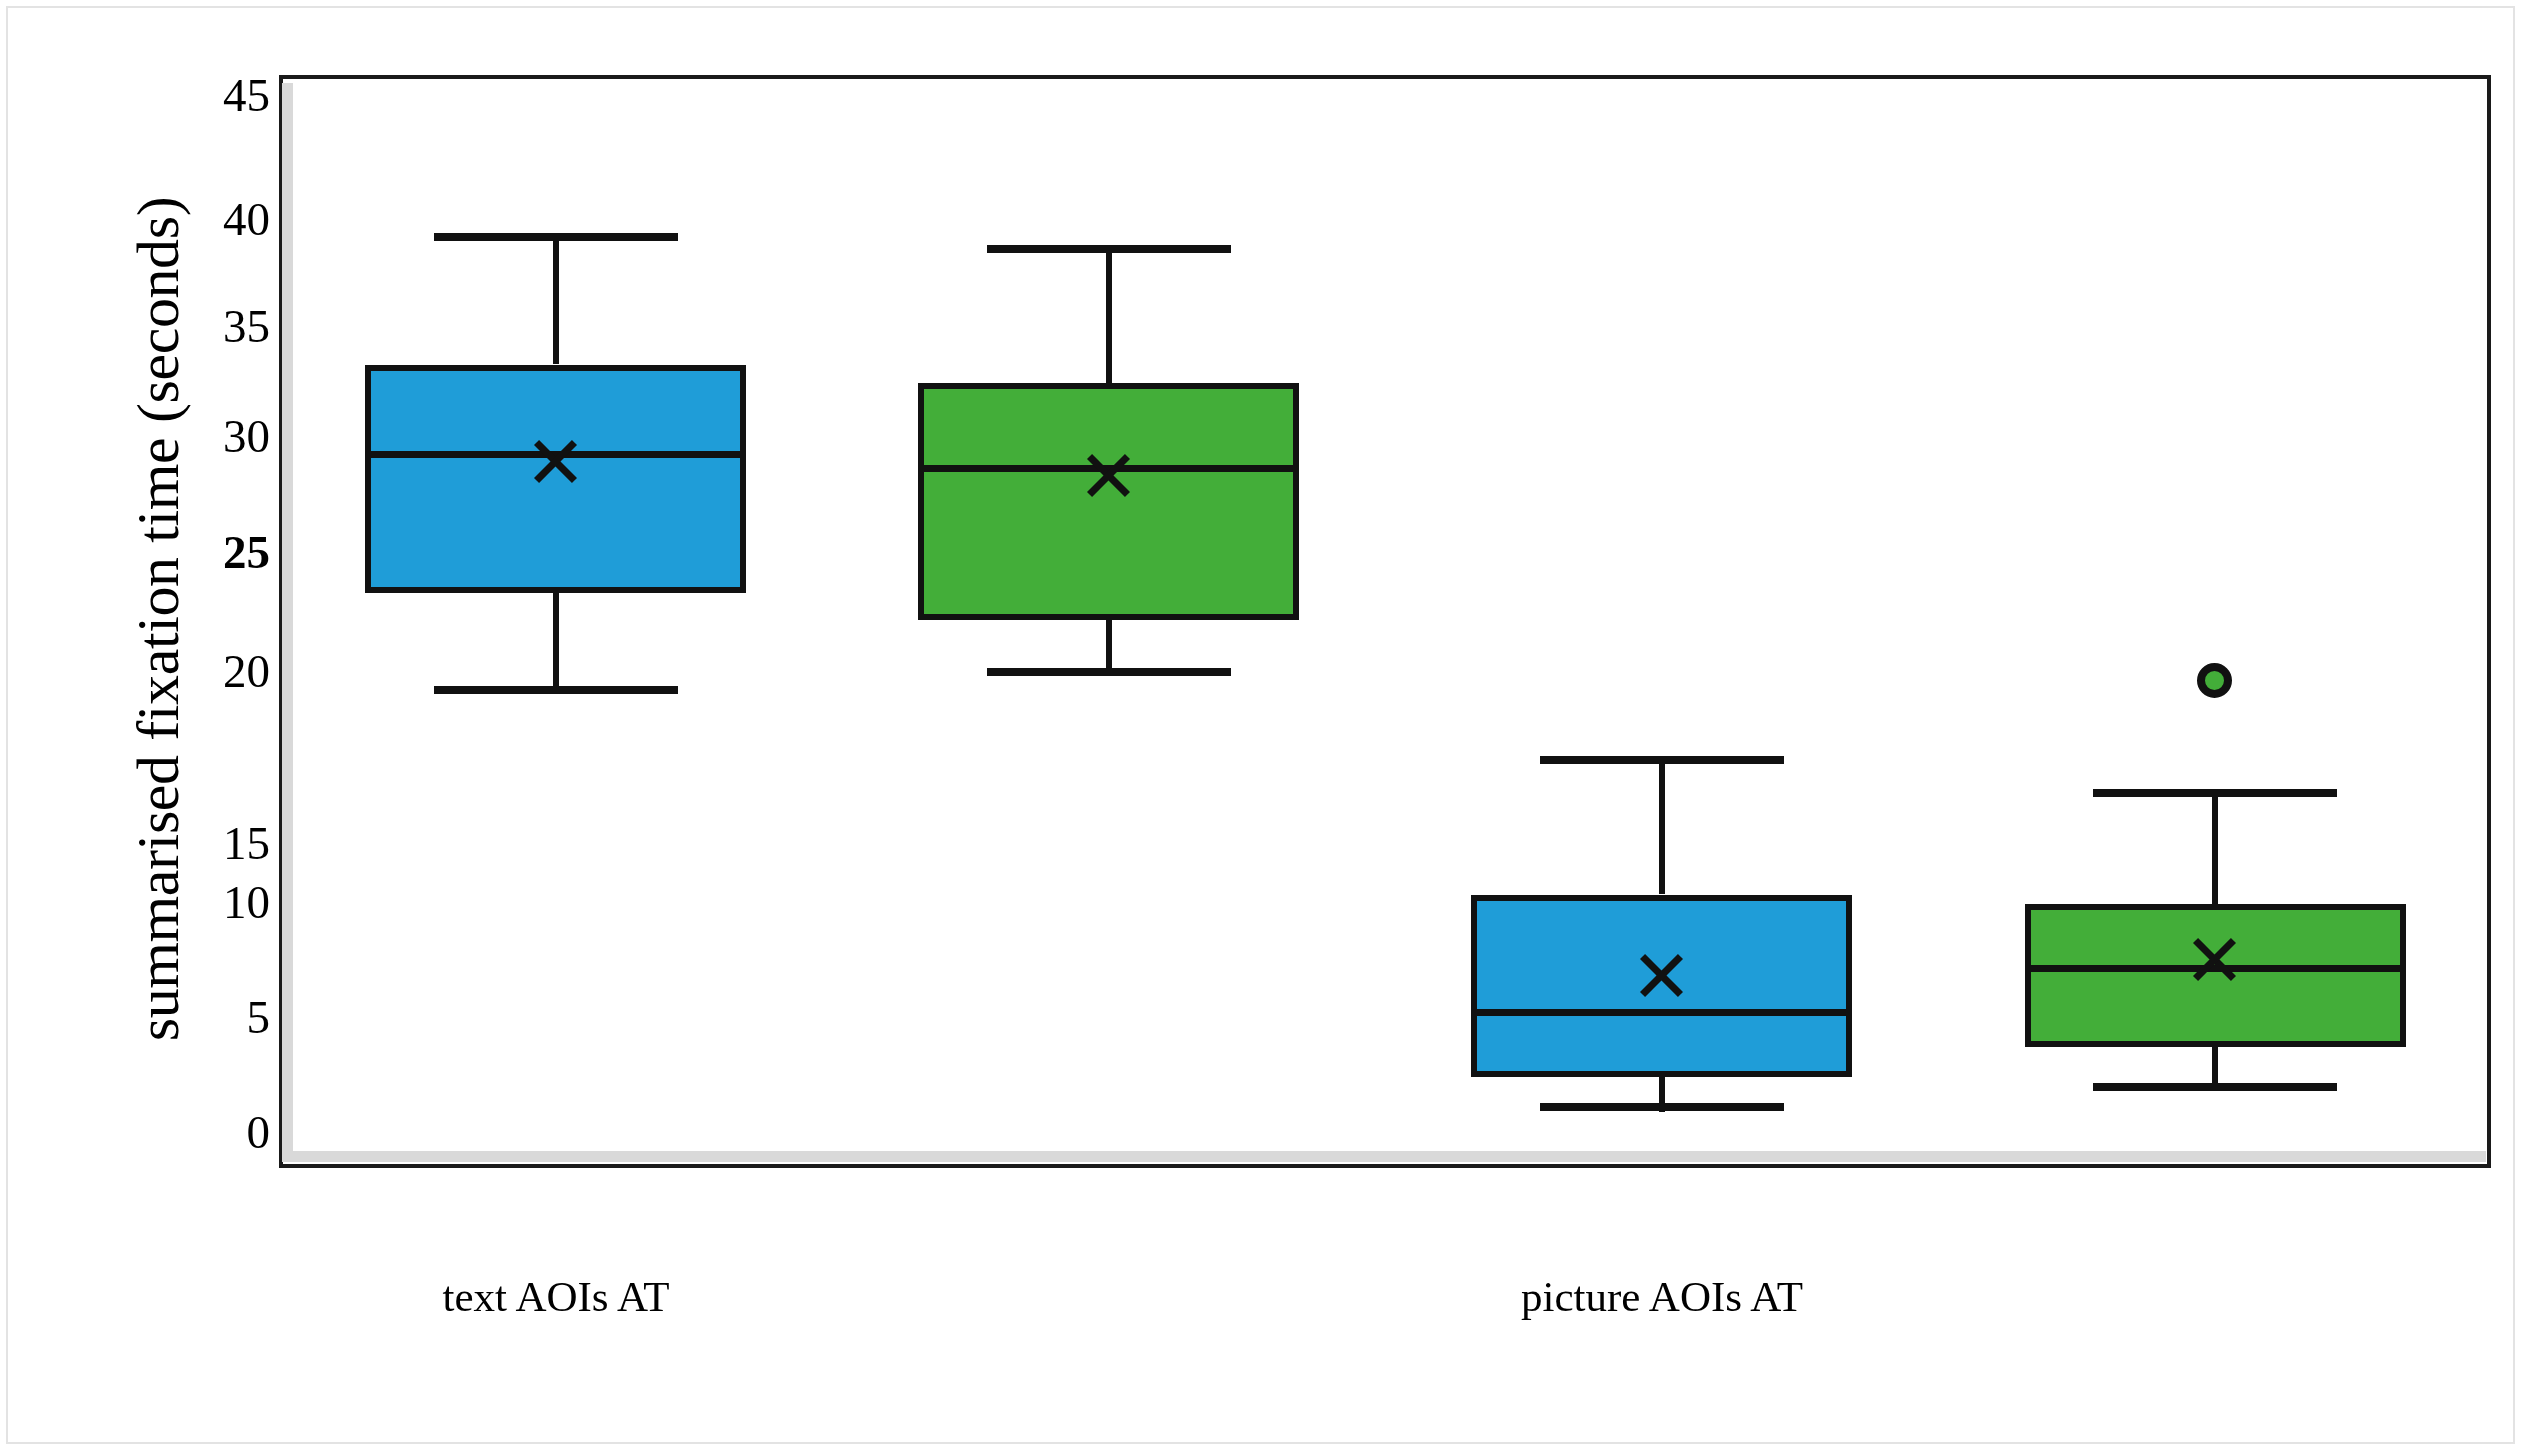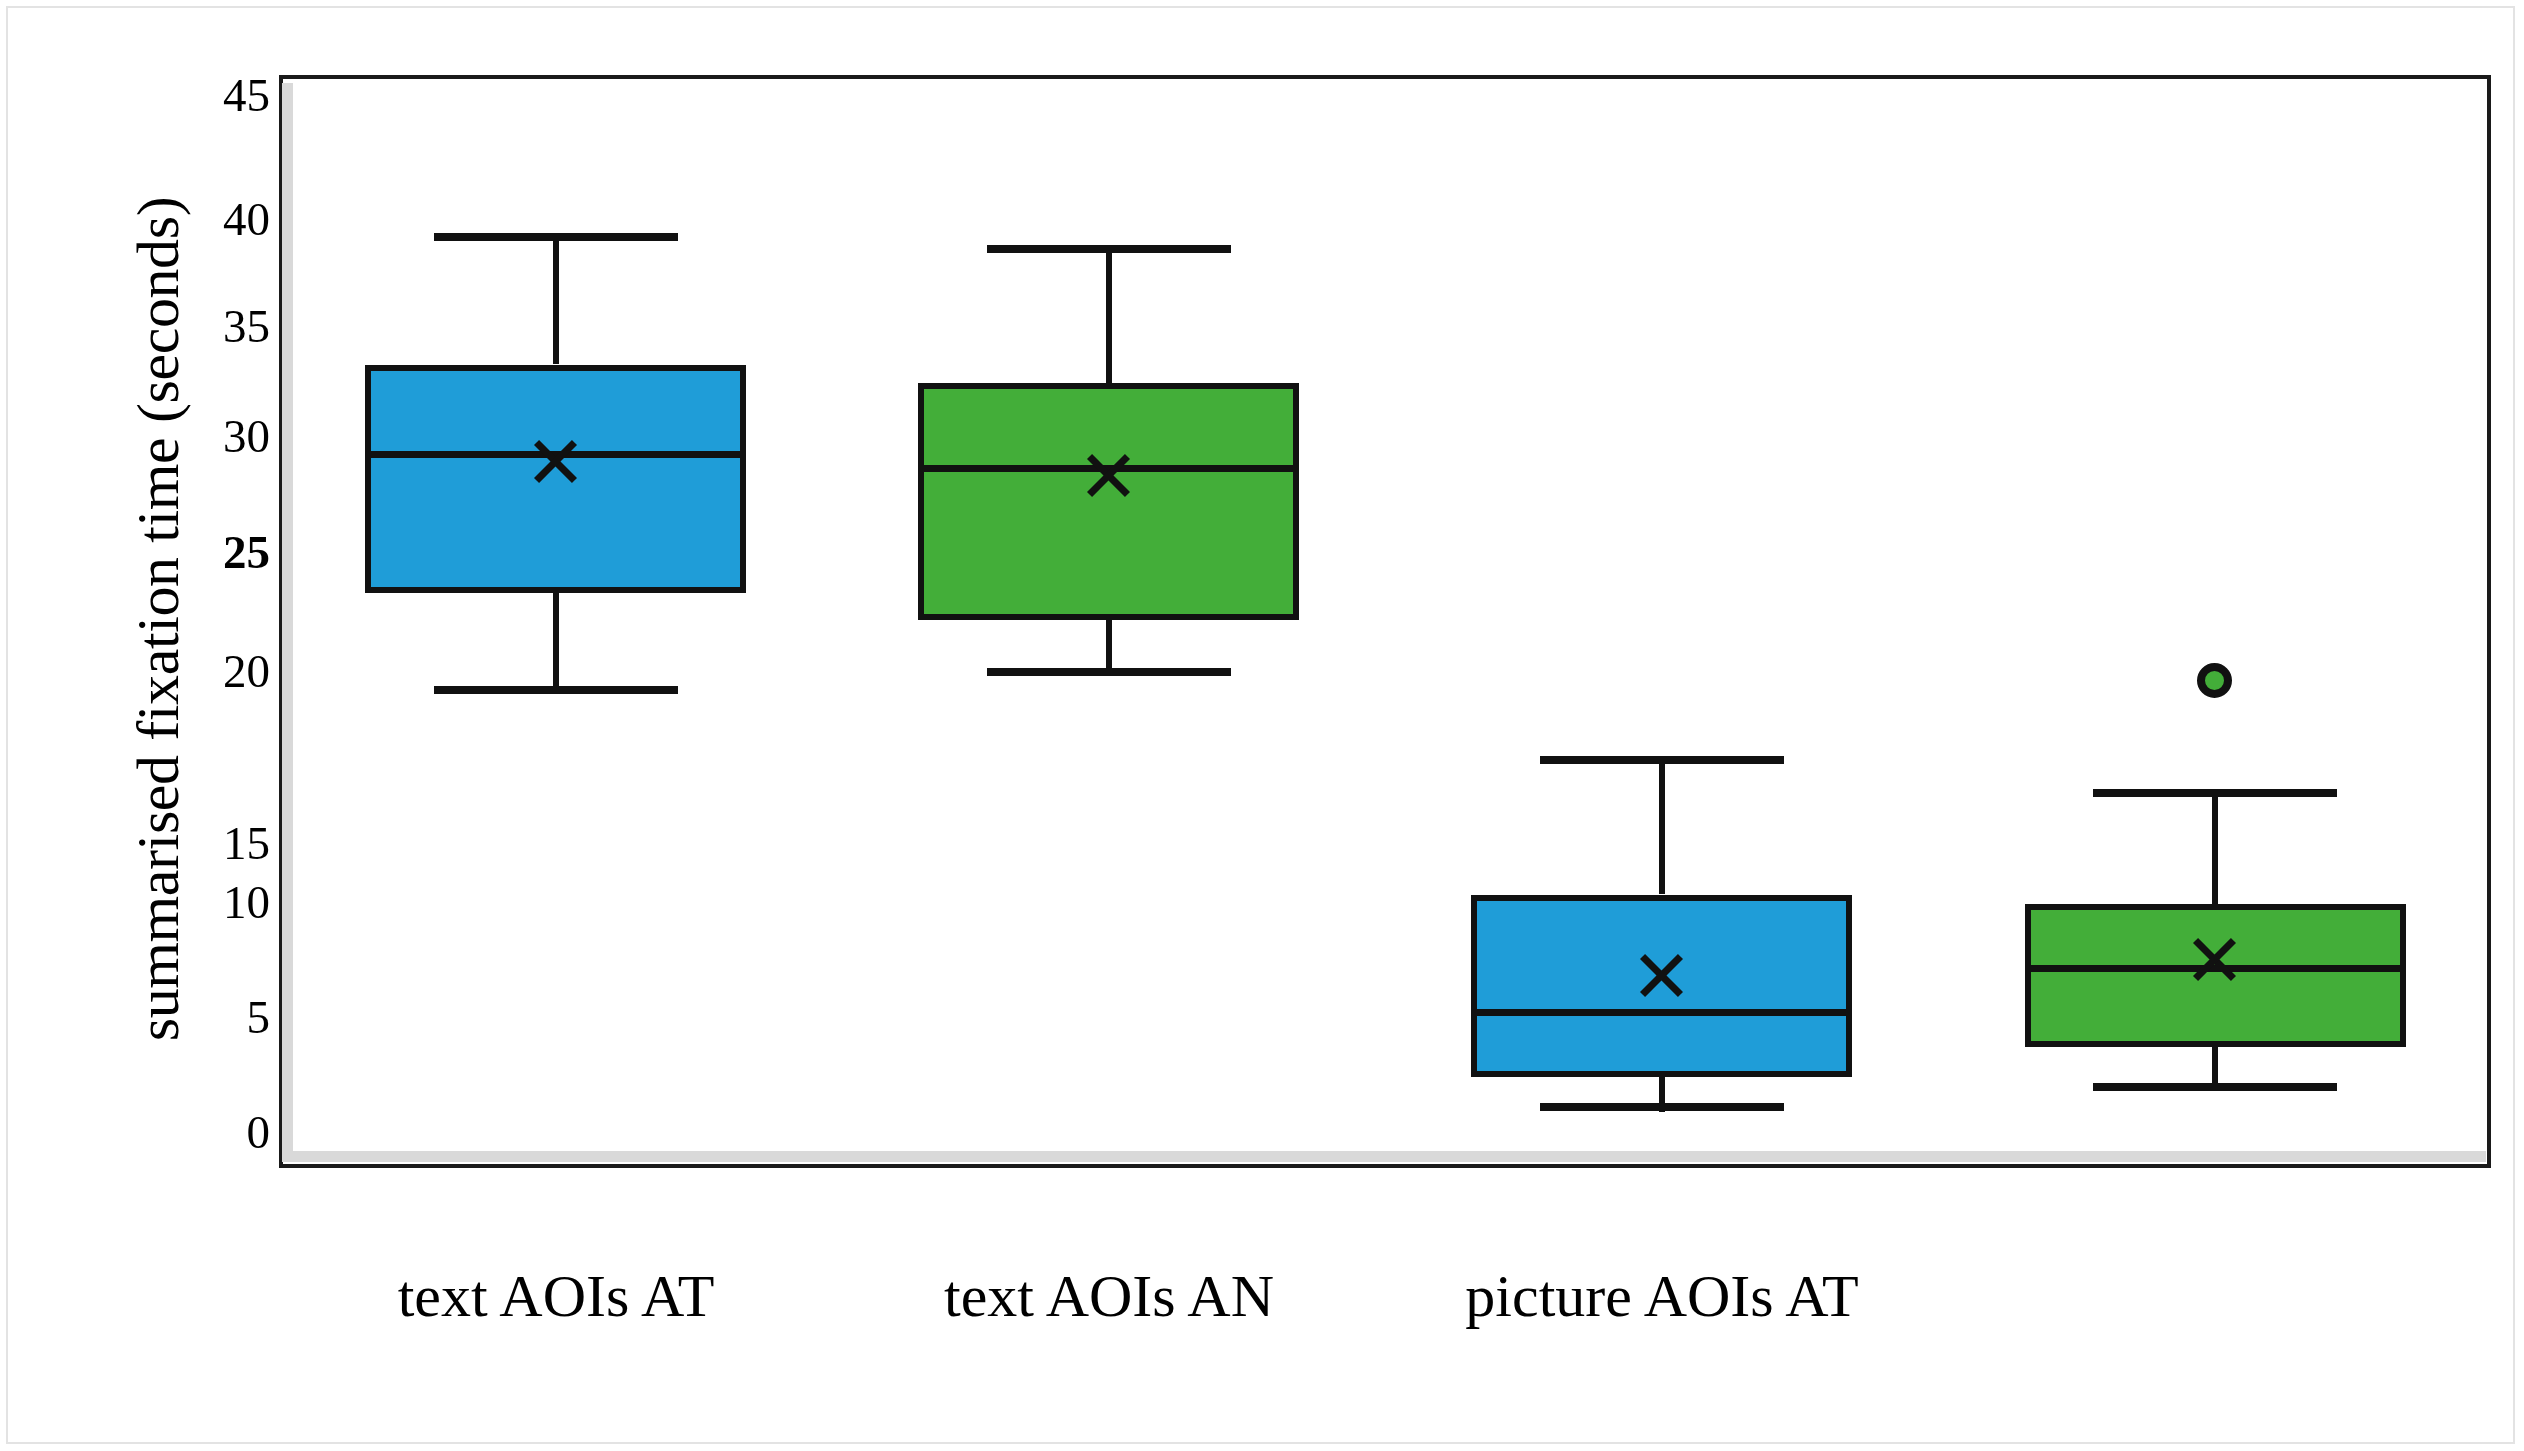--- a/index.html
+++ b/index.html
@@ -140,21 +140,21 @@
     position: absolute;
     left: 279px;
     top: 1253px;
     width: 2212px;
     height: 95px;
   }
   .x-label {
     position: absolute;
     top: 0;
     text-align: center;
-    font-size: 60px;
+    font-size: 43px;
     line-height: 87px;
     color: #000000;
     white-space: nowrap;
     transform: translateX(-50%);
   }
 </style>
 </head>
 <body>
 
 <div id="page">
@@ -235,18 +235,17 @@
             <line x1="7" y1="7" x2="55" y2="55" stroke="#111111" stroke-width="9"></line>
             <line x1="55" y1="7" x2="7" y2="55" stroke="#111111" stroke-width="9"></line>
           </svg>
         </div>
         <div class="bp-outlier" style="left: 1918px; top: 588px; background: rgb(67, 174, 57);"></div>
       </div>
     </div>
 
   <div id="x-labels">
       <div class="x-label" style="left: 277px;">text AOIs AT</div>
-      <div class="x-label" style="left: 830px;">text AOIs AN</div>
       <div class="x-label" style="left: 1383px;">picture AOIs AT</div>
     </div>
 
 </div>
 
 
 </body></html>

